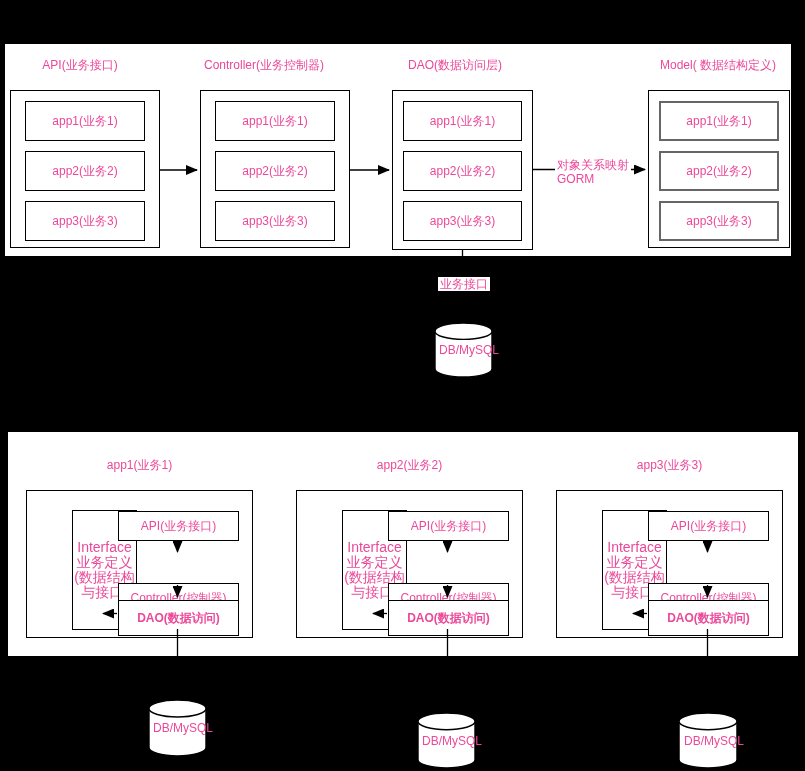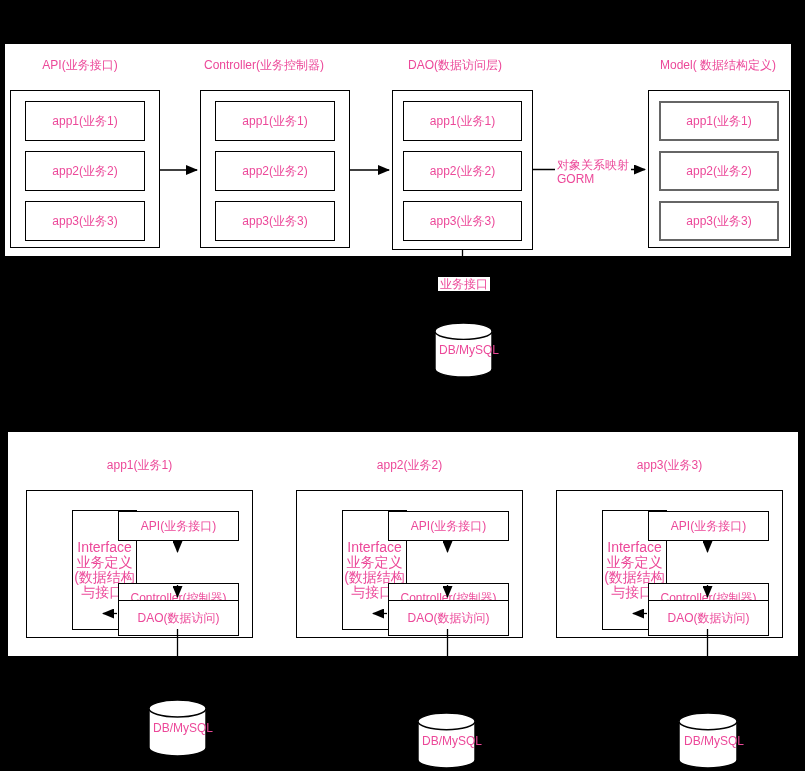--- a/index.html
+++ b/index.html
@@ -26,21 +26,21 @@
   .group-title{position:absolute;top:457px;width:227px;text-align:center;font-size:12px;}
   .iface-box{
     position:absolute;left:18px;top:19px;width:65px;height:120px;border:1px solid #000;box-sizing:border-box;
     display:flex;align-items:center;justify-content:center;text-align:center;
     font-size:14px;line-height:15px;white-space:pre-line;margin-left:27px;
   }
   .chain-box{
     position:absolute;left:91px;width:121px;background:#fff;border:1px solid #000;box-sizing:border-box;
     display:flex;align-items:center;justify-content:center;font-size:12px;white-space:nowrap;
   }
-  .cb1{top:20px;height:30px;} .cb2{top:64px;height:31px;margin-top:28px;} .cb3{top:109px;height:36px;}
+  .cb1{top:20px;height:30px;} .cb2{top:64px;height:31px;margin-top:28px;} .cb3{top:109px;height:36px;font-weight:bold;}
   .cylinder{position:absolute;}
   .cylinder svg{position:absolute;left:0;top:0;}
   .cyl-label{
     position:absolute;left:-6px;right:-6px;top:50%;transform:translateY(-50%);
     text-align:right;font-size:12px;white-space:nowrap;
   }
   #wires{position:absolute;left:0;top:0;pointer-events:none;}
 </style>
 </head>
 <body>

